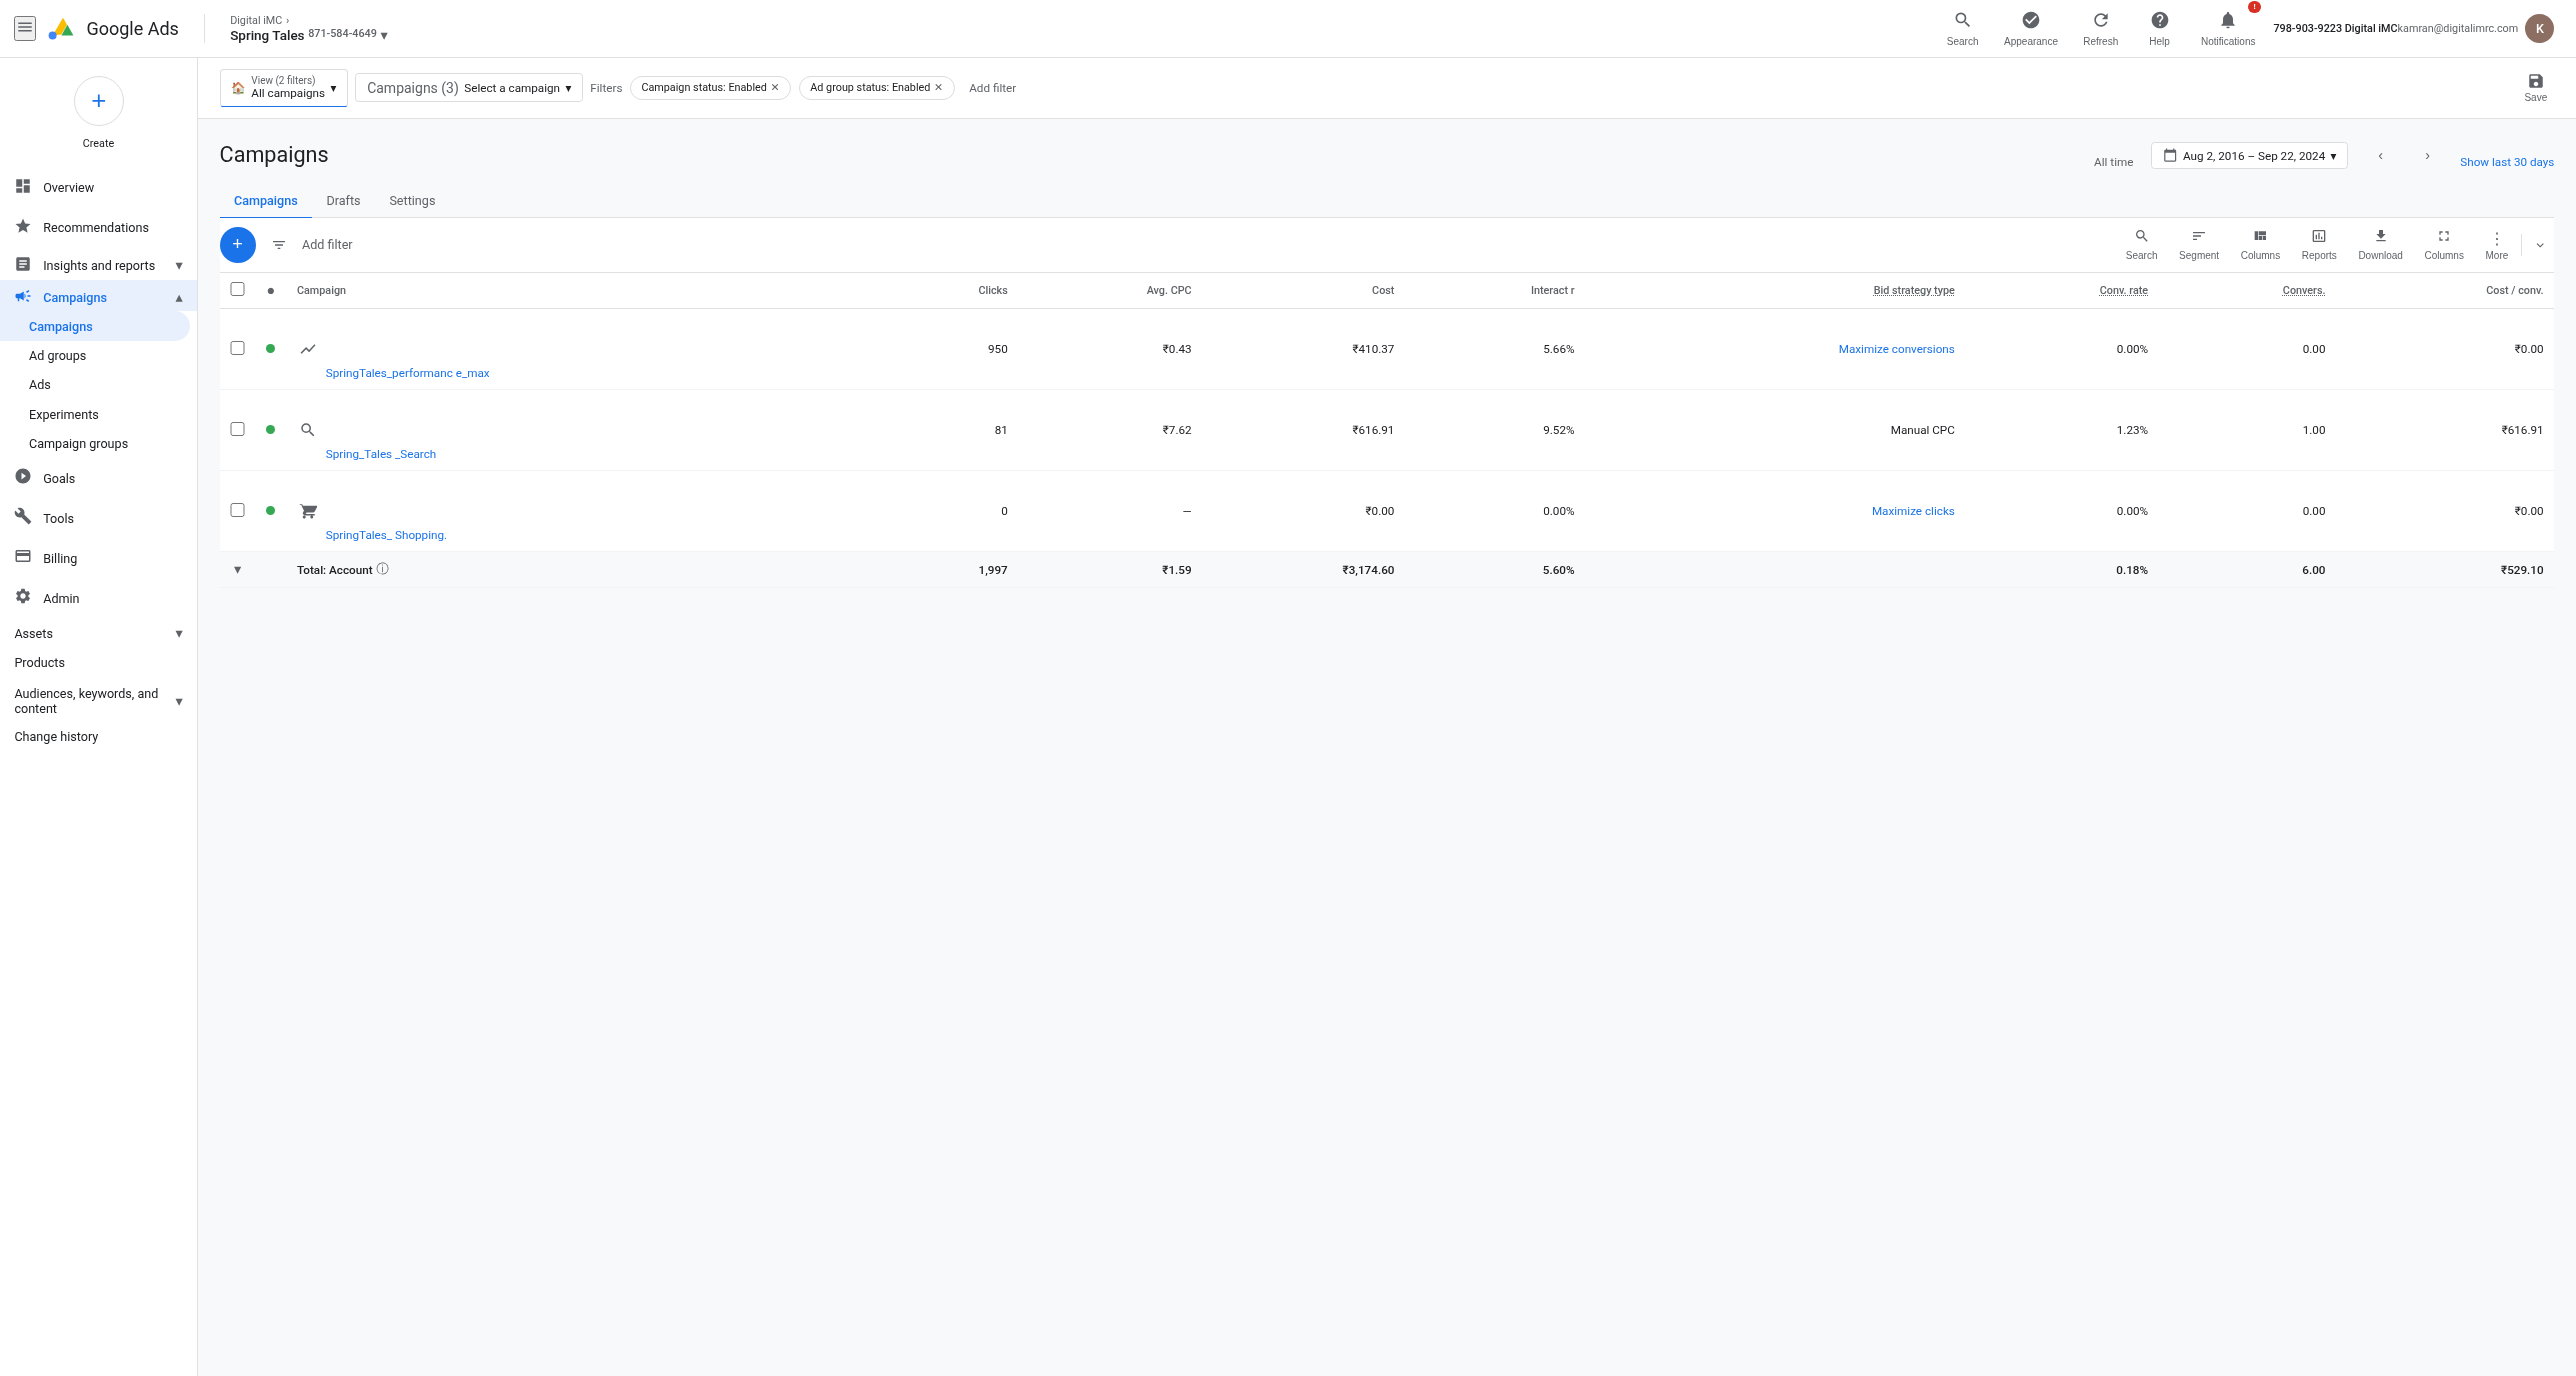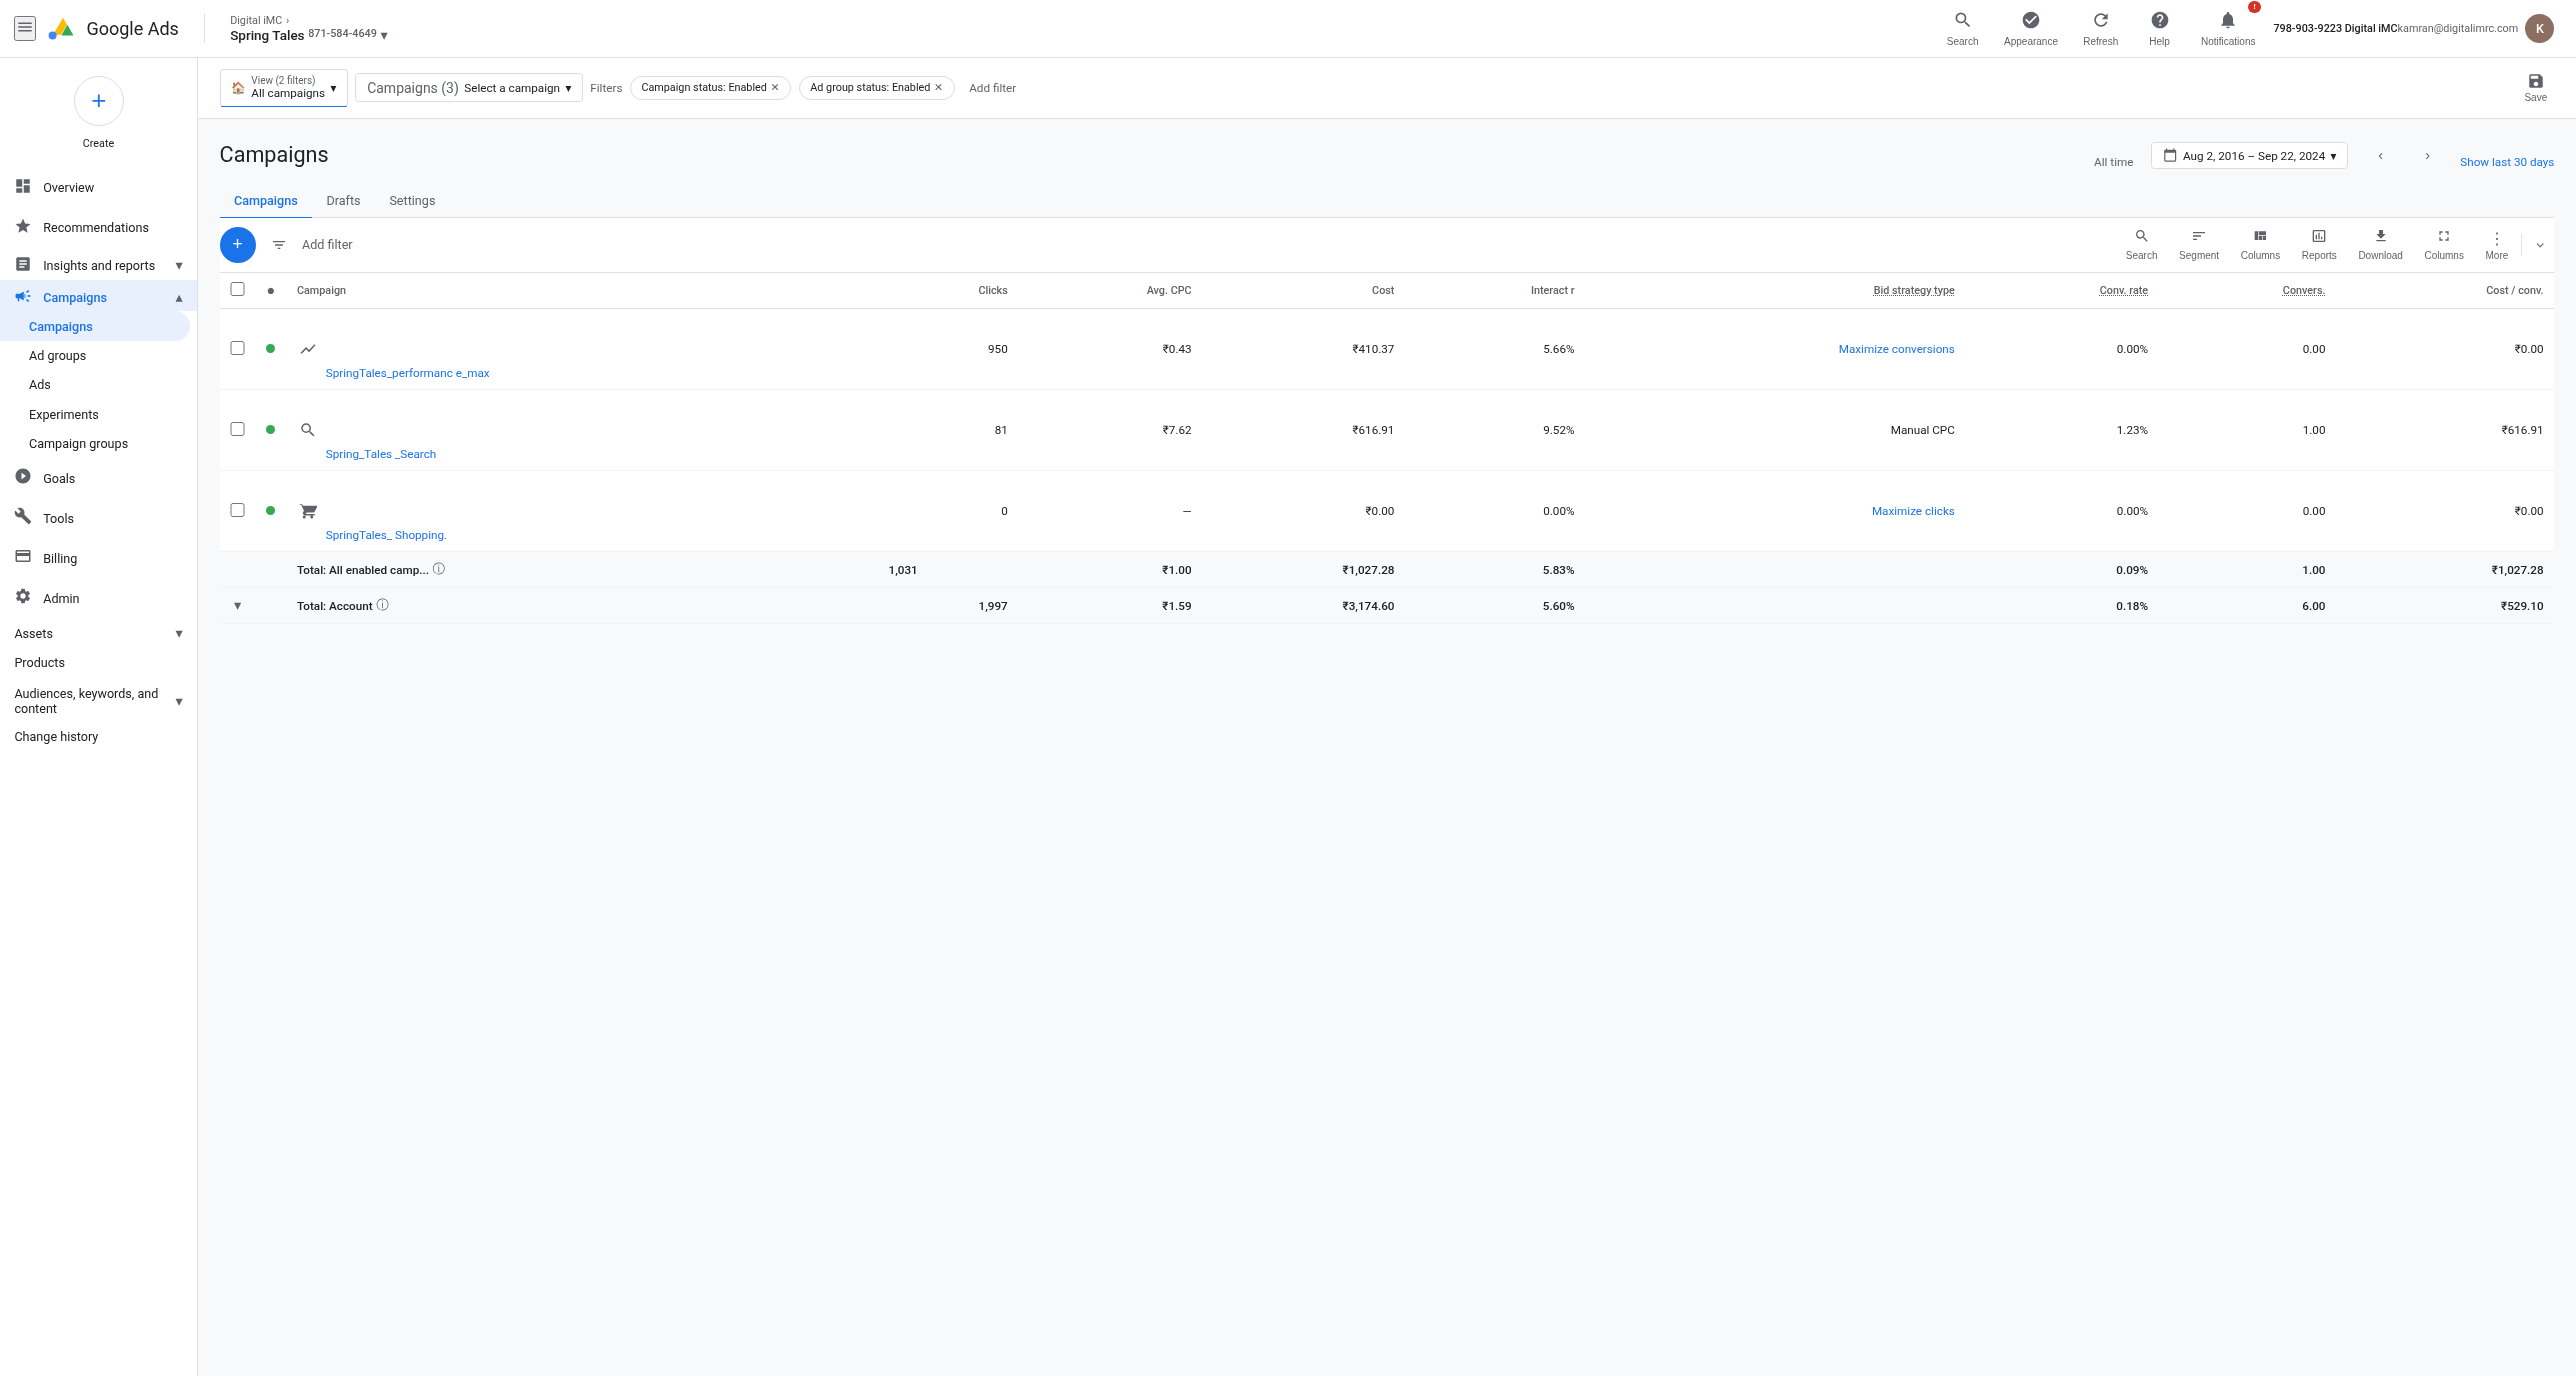--- a/index.html
+++ b/index.html
@@ -680,37 +680,20 @@
               <td>₹0.00</td>
               <td>0.00%</td>
               <td>
                 <span class="blue-link">Maximize clicks</span>
               </td>
               <td>0.00%</td>
               <td>0.00</td>
               <td>₹0.00</td>
             </tr>
 
-            <tr class="total-row">
-              <td colspan="2"></td>
-              <td>
-                <div class="total-info">
-                  <span>Total: All enabled camp...</span>
-                  <span class="info-icon">ⓘ</span>
-                </div>
-              </td>
-              <td>1,031</td>
-              <td>₹1.00</td>
-              <td>₹1,027.28</td>
-              <td>5.83%</td>
-              <td></td>
-              <td>0.09%</td>
-              <td>1.00</td>
-              <td>₹1,027.28</td>
-            </tr>
 
             <tr class="total-row">
               <td style="text-align:center;">
                 <span class="collapse-row-icon">▾</span>
               </td>
               <td></td>
               <td>
                 <div class="total-info">
                   <span>Total: Account</span>
                   <span class="info-icon">ⓘ</span>

